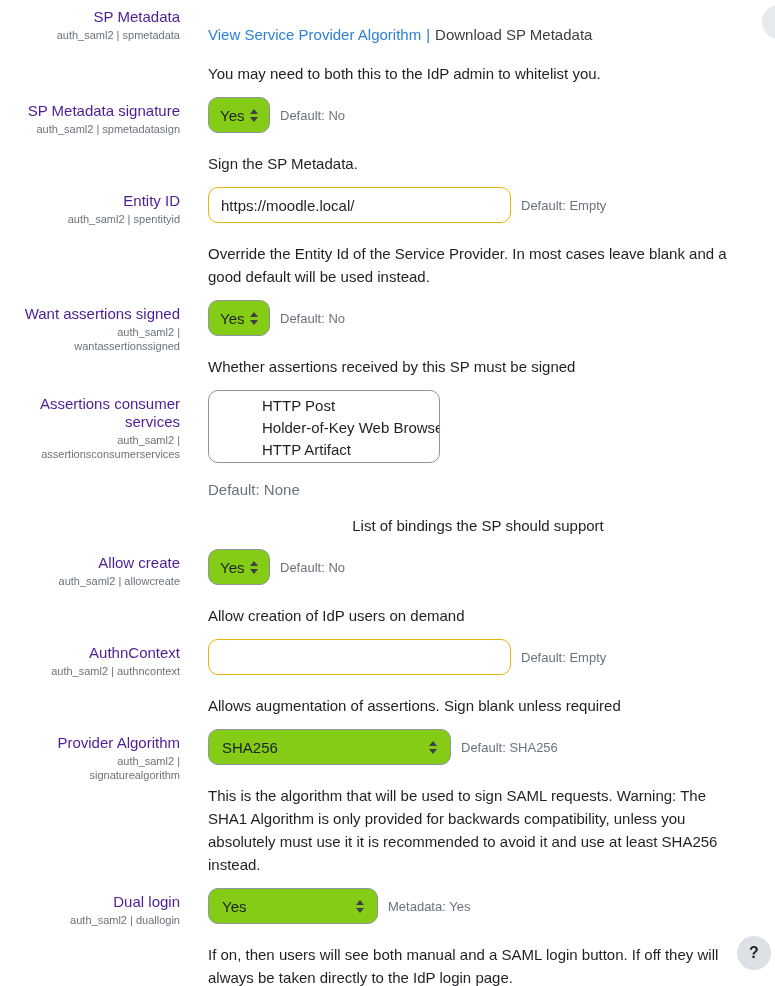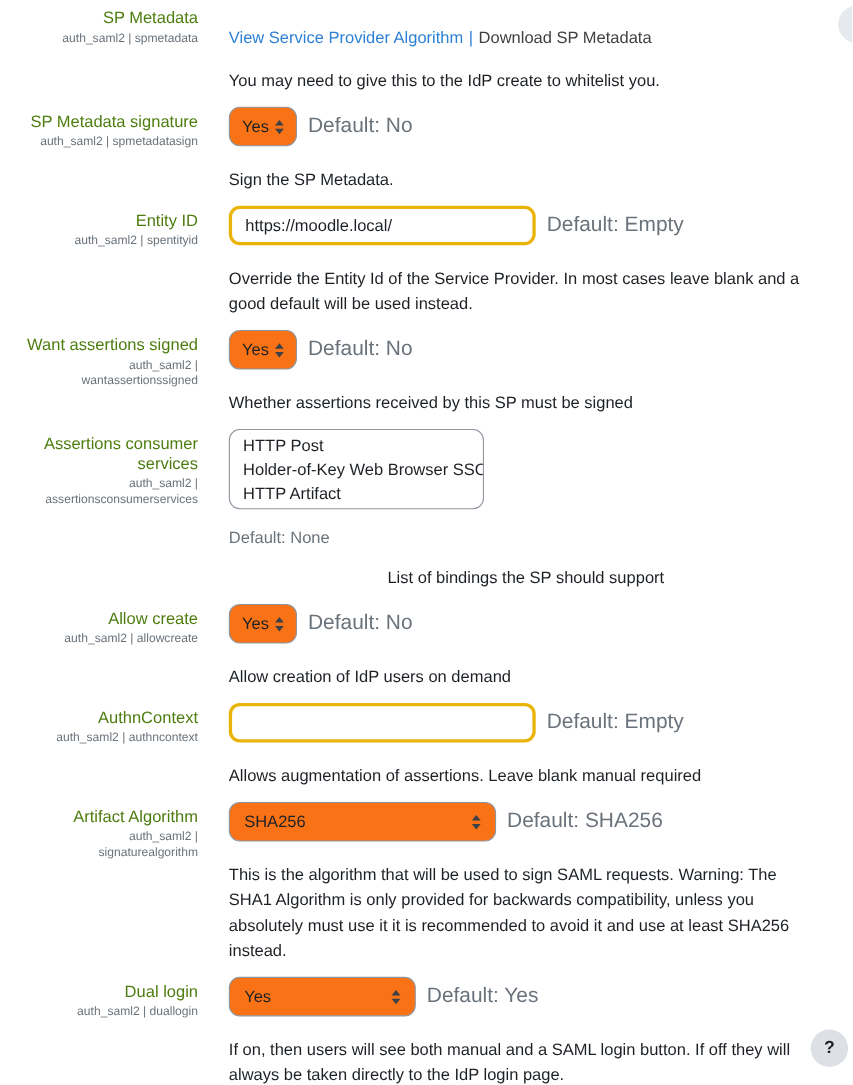--- a/index.html
+++ b/index.html
@@ -9,58 +9,58 @@
     width:775px; height:986px;
     overflow:hidden;
     background:#fff;
     font-family:"Liberation Sans", "DejaVu Sans", sans-serif;
     color:#1d2125;
     padding-top:8px;
   }
   .row { display:flex; margin-bottom:12px; }
   .label-col { width:180px; flex:0 0 180px; text-align:right; padding-top:5px; }
   .row-metadata .label-col { padding-top:0; }
-  .setting-label { font-size:15px; line-height:18px; color:#4d7c0f; }
+  .setting-label { font-size:15px; line-height:18px; color:#4c1d95; }
   .setting-code { font-size:11px; line-height:13px; color:#6a737b; margin-top:3px; white-space:nowrap; }
   .setting-code + .setting-code { margin-top:1px; }
   .content-col { margin-left:28px; flex:1; max-width:540px; }
   .control-line { display:flex; align-items:center; }
   .links-line { margin-top:16px; font-size:15px; line-height:21px; }
   a.link { text-decoration:none; cursor:pointer; }
   .link-primary { color:#2e80d4; }
   .link-light { color:#404040; }
   .link-sep { color:#2e80d4; margin:0 5px; }
   .desc { font-size:15px; line-height:23px; color:#1d2125; margin-top:19px; }
   .row-metadata .desc { margin-top:17px; }
   .row-acs .desc { margin-top:16px;text-align:center; }
-  .default-text { font-size:19px; color:#6a737b; margin-left:10px; white-space:nowrap; }
+  .default-text { font-size:13px; color:#6a737b; margin-left:10px; white-space:nowrap; }
   .default-block { font-size:15px; color:#6a737b; margin-top:18px; }
 
   .select {
     height:36px; border:1px solid #8f959e; border-radius:10px;
     display:flex; align-items:center; padding:0 11px;
-    font-size:15px; color:#1d2125; background:#f97316; cursor:pointer;
+    font-size:15px; color:#1d2125; background:#84cc16; cursor:pointer;
   }
   .select-sm { width:62px; }
   .select-md { width:170px; padding:0 13px; }
   .select-lg { width:243px; padding:0 13px; }
   .caret-updown { margin-left:auto; display:flex; flex-direction:column; align-items:center; }
   .tri-up { width:0; height:0; border-left:4px solid transparent; border-right:4px solid transparent; border-bottom:5px solid #3c4147; margin-bottom:3px; }
   .tri-down { width:0; height:0; border-left:4px solid transparent; border-right:4px solid transparent; border-top:5px solid #3c4147; }
 
   .text-input {
-    width:279px; height:36px; border:3px solid #eab308; border-radius:10px;
+    width:303px; height:36px; border:1px solid #eab308; border-radius:10px;
     padding:0 12px; font-size:15px; color:#1d2125;
     font-family:"Liberation Sans", "DejaVu Sans", sans-serif;
     background:#fff; outline:none;
   }
 
   .listbox {
     width:232px; height:73px; border:1px solid #8f959e; border-radius:10px;
-    background:#fff; padding-top:4px; overflow:hidden; cursor:pointer;
+    background:#fff; padding-top:4px; overflow:hidden; cursor:pointer;padding-left:41px;
   }
   .listbox-option {
     font-size:15px; line-height:22px; padding:0 12px;
     white-space:nowrap; overflow:hidden; color:#1d2125;
   }
 
   .float-btn {
     position:absolute; width:34px; height:34px; border-radius:50%;
     background:#dde1e6; display:flex; align-items:center; justify-content:center;
     font-size:16px; font-weight:bold; color:#1d2125; cursor:pointer;
@@ -75,21 +75,21 @@
 
   <div class="row row-metadata">
     <div class="label-col">
       <div class="setting-label">SP Metadata</div>
       <div class="setting-code">auth_saml2 | spmetadata</div>
     </div>
     <div class="content-col">
       <div class="links-line">
         <a class="link link-primary">View Service Provider Algorithm</a><span class="link-sep">|</span><a class="link link-light">Download SP Metadata</a>
       </div>
-      <div class="desc">You may need to give this to the IdP create to whitelist you.</div>
+      <div class="desc">You may need to both this to the IdP admin to whitelist you.</div>
     </div>
   </div>
 
   <div class="row">
     <div class="label-col">
       <div class="setting-label">SP Metadata signature</div>
       <div class="setting-code">auth_saml2 | spmetadatasign</div>
     </div>
     <div class="content-col">
       <div class="control-line">
@@ -181,27 +181,27 @@
   <div class="row">
     <div class="label-col">
       <div class="setting-label">AuthnContext</div>
       <div class="setting-code">auth_saml2 | authncontext</div>
     </div>
     <div class="content-col">
       <div class="control-line">
         <input class="text-input" type="text" value="" style="">
         <span class="default-text">Default: Empty</span>
       </div>
-      <div class="desc">Allows augmentation of assertions. Leave blank manual required</div>
-    </div>
-  </div>
-
-  <div class="row">
-    <div class="label-col">
-      <div class="setting-label">Artifact Algorithm</div>
+      <div class="desc">Allows augmentation of assertions. Sign blank unless required</div>
+    </div>
+  </div>
+
+  <div class="row">
+    <div class="label-col">
+      <div class="setting-label">Provider Algorithm</div>
       <div class="setting-code">auth_saml2 |</div>
       <div class="setting-code">signaturealgorithm</div>
     </div>
     <div class="content-col">
       <div class="control-line">
         <div class="select select-lg">
           <span>SHA256</span>
           <span class="caret-updown">
               <span class="tri-up"></span>
               <span class="tri-down"></span>
@@ -220,21 +220,21 @@
     </div>
     <div class="content-col">
       <div class="control-line">
         <div class="select select-md">
           <span>Yes</span>
           <span class="caret-updown">
               <span class="tri-up"></span>
               <span class="tri-down"></span>
             </span>
         </div>
-        <span class="default-text">Default: Yes</span>
+        <span class="default-text">Metadata: Yes</span>
       </div>
       <div class="desc">If on, then users will see both manual and a SAML login button. If off they will always be taken directly to the IdP login page.</div>
     </div>
   </div>
 
   <div class="float-btn corner-btn"></div>
   <div class="float-btn help-btn">
     <span>?</span>
   </div>
 

